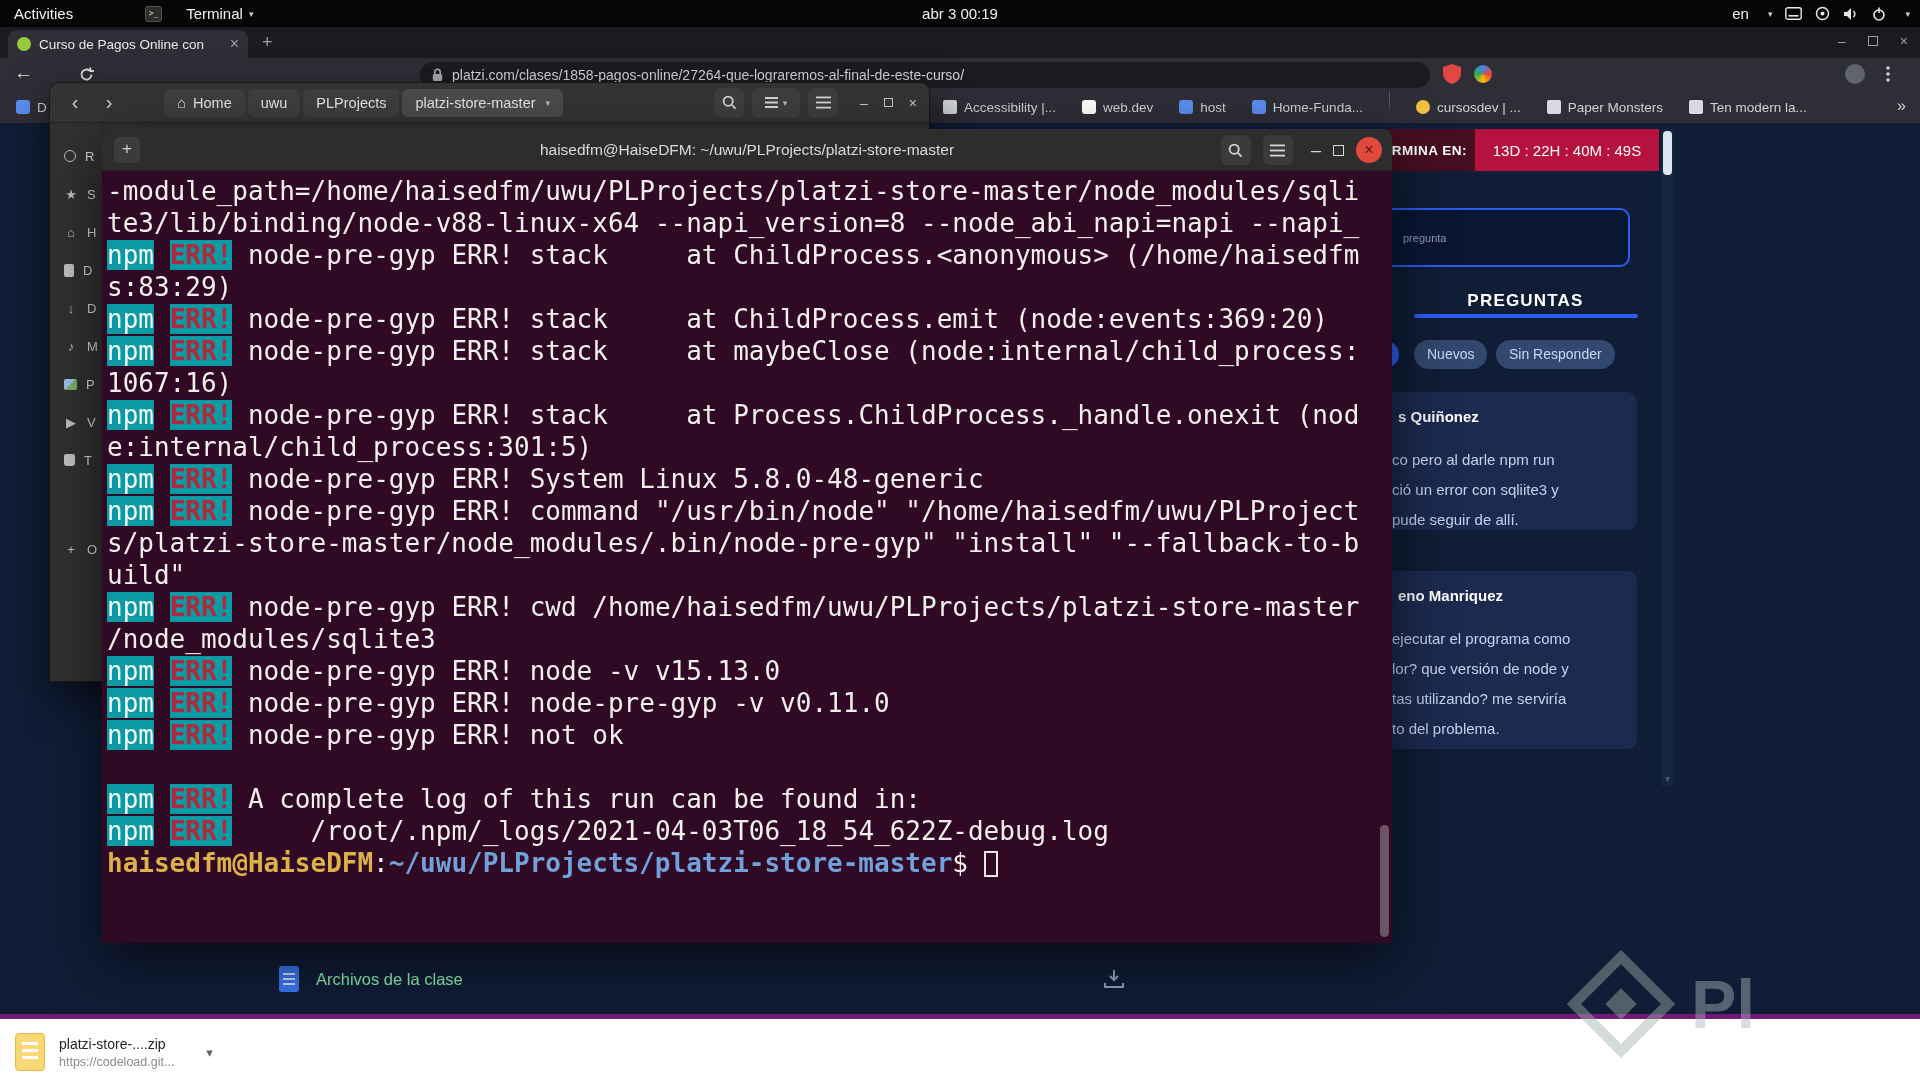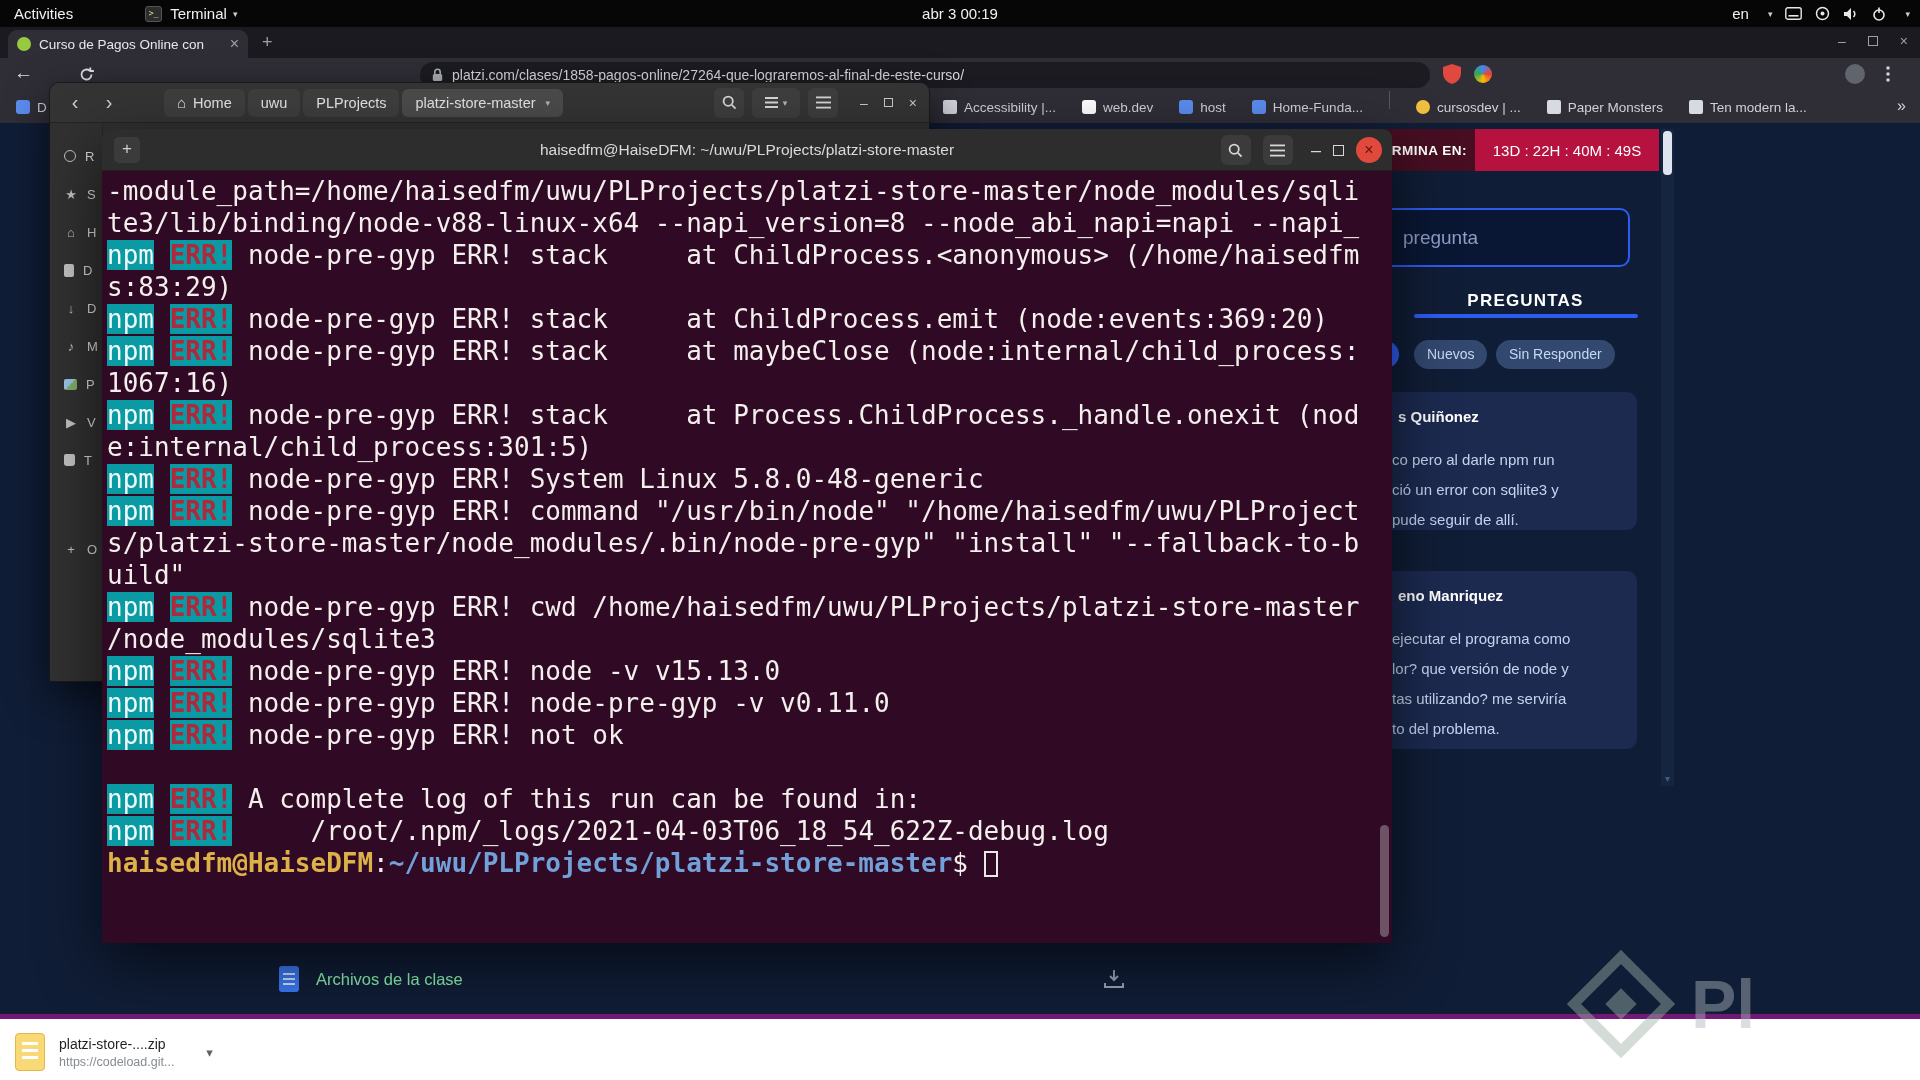--- a/index.html
+++ b/index.html
@@ -5,21 +5,21 @@
 *{box-sizing:border-box;margin:0;padding:0}
 html,body{width:1920px;height:1080px;overflow:hidden;background:#000}
 #stage{position:relative;width:1920px;height:1080px;overflow:hidden;font-family:"Liberation Sans",sans-serif;background:#000}
 
 
 .page{position:absolute;left:0;top:123px;width:1920px;height:891px;background:var(--platzi-bg,#101d36)}
 .banner{position:absolute;left:1100px;top:129px;width:559px;height:42px;display:flex}
 .banner-left{flex:1;background:var(--banner-dark,#470e22);color:#fff;font-weight:bold;font-size:13.5px;display:flex;align-items:center;justify-content:flex-end;padding-right:8px;letter-spacing:.5px}
 .banner-right{width:184px;background:var(--banner-red,#b5123f);color:#fff;font-weight:normal;font-size:15px;display:flex;align-items:center;justify-content:center;white-space:nowrap}
 .ask-input{position:absolute;left:1380px;top:208px;width:250px;height:59px;border:2px solid var(--accent-blue,#2d5cf0);border-radius:10px;background:#0a1734;display:flex;align-items:center}
-.ask-ph{margin-left:21px;color:#8e9fc4;font-size:19px}
+.ask-ph{margin-left:21px;color:#8e9fc4;font-size:11px}
 .q-title{position:absolute;left:1392px;top:291px;width:267px;text-align:center;color:#fff;font-weight:bold;font-size:17px;letter-spacing:1.2px}
 .q-underline{position:absolute;left:1414px;top:314px;width:224px;height:4px;border-radius:2px;background:var(--accent-blue,#2d5cf0)}
 .pill-circle{position:absolute;left:1372px;top:341px;width:27px;height:27px;border-radius:50%;background:var(--accent-blue,#2d5cf0)}
 .pill{position:absolute;top:340px;height:29px;line-height:29px;padding:0 13px;border-radius:15px;background:#33486f;color:#c7d8f7;font-size:14px;white-space:nowrap}
 .pill-1{left:1414px}.pill-2{left:1496px}
 .qcard{position:absolute;left:1376px;width:261px;background:var(--platzi-card,#1c2a50);border-radius:10px}
 .qcard-1{top:392px;height:138px}.qcard-2{top:571px;height:178px}
 .q-author{margin:16px 0 0 22px;font-weight:bold;font-size:15px;color:#fff;white-space:nowrap}
 .q-body{margin:20px 0 0 16px}
 .q-line{font-size:15px;line-height:30px;color:#c6d3ee;white-space:nowrap}
@@ -116,21 +116,21 @@
 .dl-caret{color:#5f6368;font-size:13px;margin-left:18px}
 
 
 .wm{position:absolute;left:1565px;top:948px;z-index:6;opacity:.45;display:flex;align-items:center;gap:14px;pointer-events:none}
 .wm-txt{font-size:68px;font-weight:bold;color:#aeb6bd}
 
 
 .topbar{position:absolute;left:0;top:0;width:1920px;height:27px;background:#060606;color:#f1f1f1;font-size:15px;z-index:10;display:flex;align-items:center}
 .tb-activities{margin-left:14px}
 .tb-appico{margin-left:72px;width:17px;height:16px;background:#2d2d2d;border:1px solid #555;border-radius:3px;font-family:"DejaVu Sans Mono",monospace;font-size:8px;color:#bce29a;text-align:center;line-height:14px}
-.tb-app{margin-left:8px}
+.tb-app{margin-left:24px}
 .tb-car{font-size:9px;color:#cfcfcf;margin-left:6px}
 .tb-clock{position:absolute;left:50%;transform:translateX(-50%)}
 .tb-right{position:absolute;right:10px;display:flex;align-items:center;gap:13px}
 </style>
 </head>
 <body>
 
 <div id="stage">
 
   <div class="page"></div>

